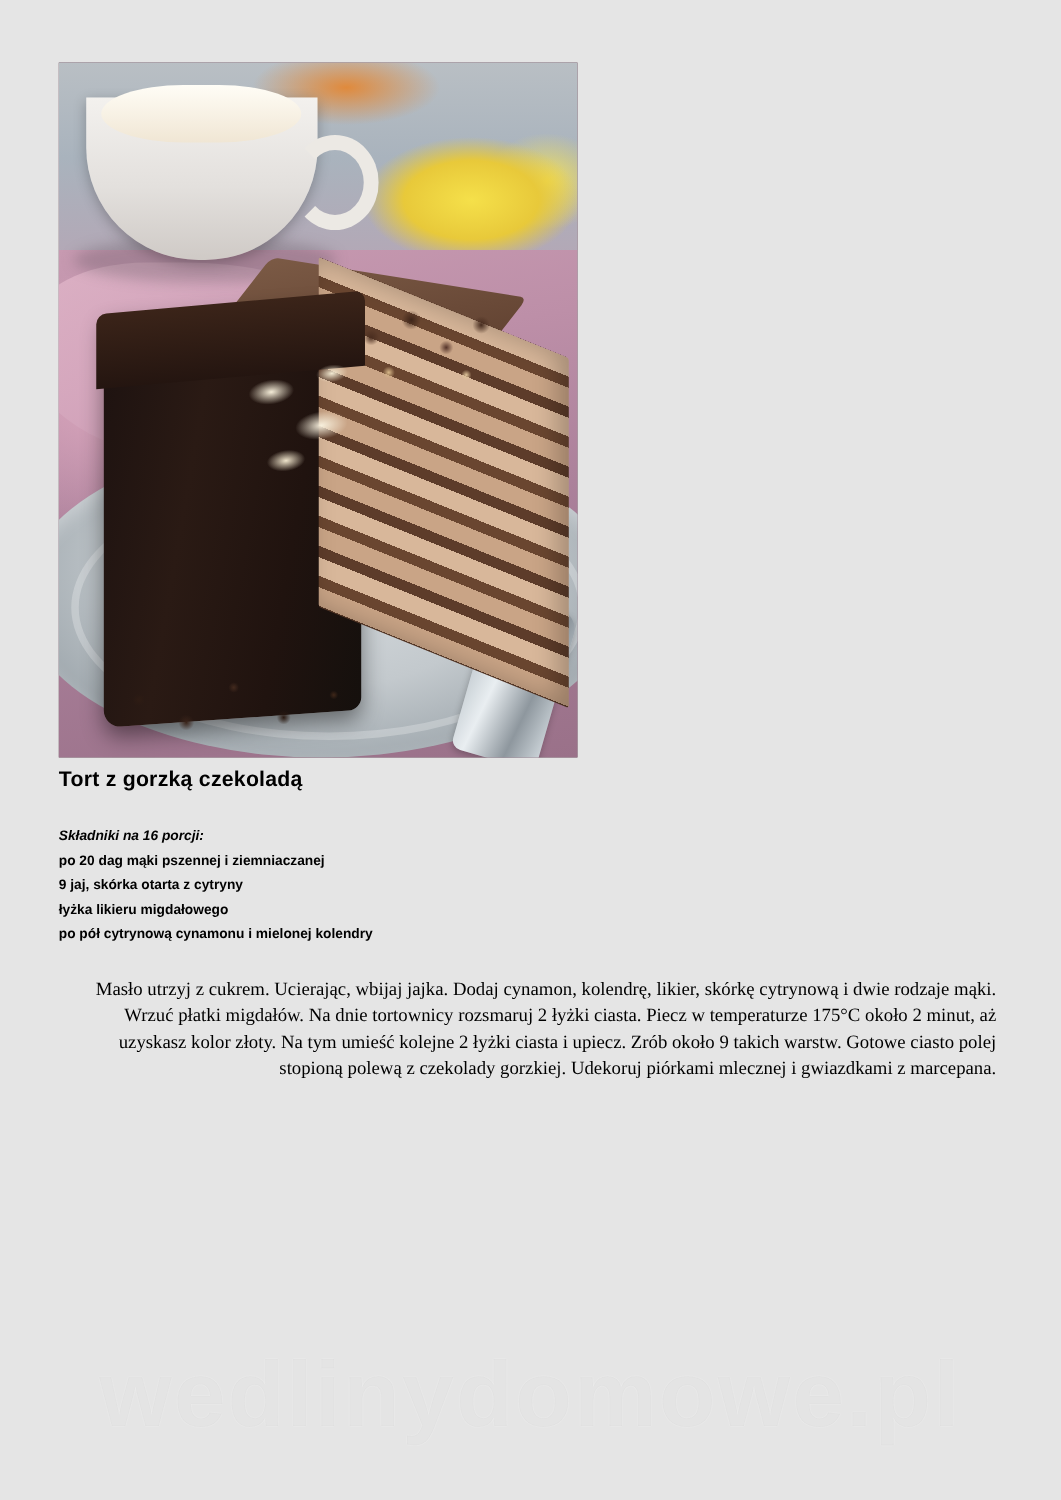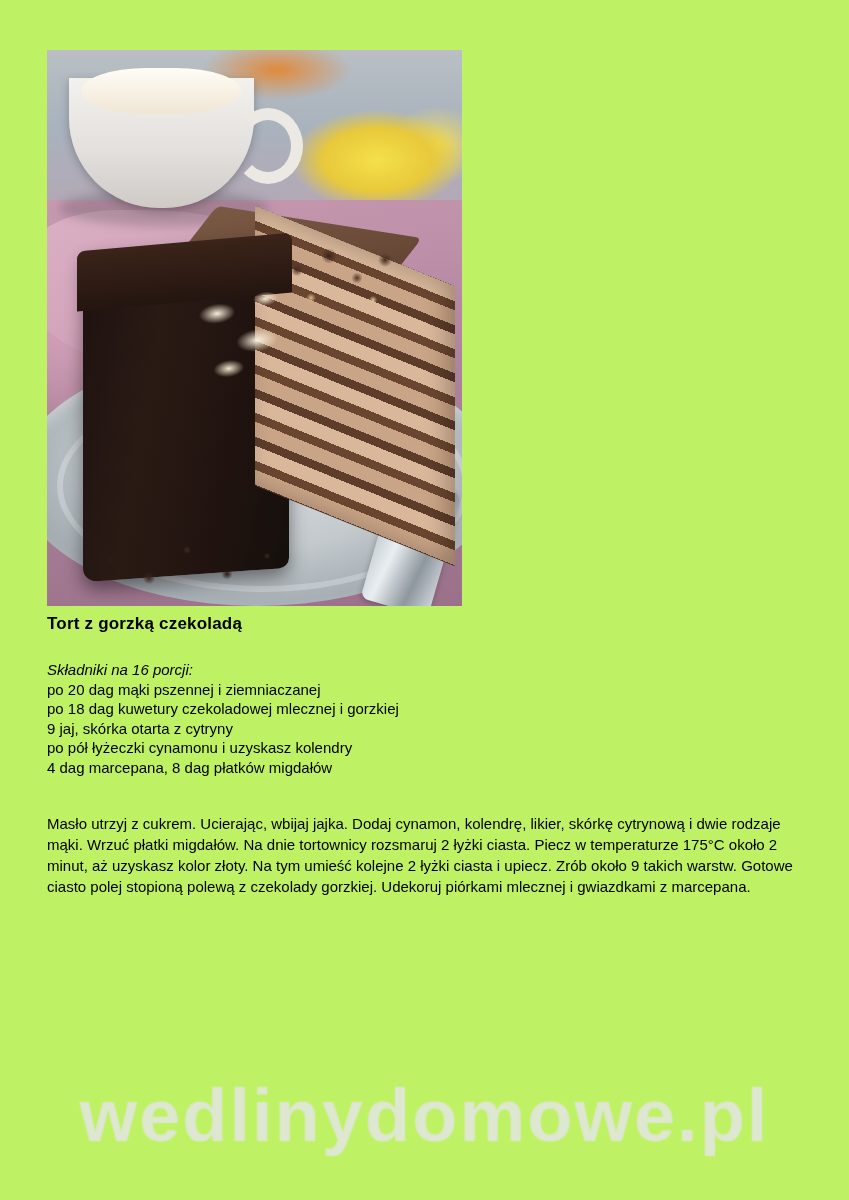--- a/index.html
+++ b/index.html
@@ -12,21 +12,21 @@
     height: 1200px;
     position: relative;
     font-family: "Liberation Sans", sans-serif;
     color: #000000;
     overflow: hidden;
   }
 
   .page {
     position: absolute;
     inset: 0;
-    background: #bef264;
+    background: #e5e5e5;
   }
 
   .content {
     position: absolute;
     left: 47px;
     top: 50px;
     width: 756px;
   }
 
   
@@ -178,32 +178,34 @@
 
   
   .title {
     margin-top: 8px;
     font-size: 17px;
     font-weight: bold;
     letter-spacing: 0.2px;
   }
   .ingredients {
     margin-top: 26px;
-    font-size: 15px;
+    font-size: 11px;
     line-height: 19.5px;
+    font-weight: bold;
   }
   .ingredients .head {
     font-style: italic;
   }
   .method {
-    margin-top: 36px;
+    margin-top: 24px;
     font-size: 15px;
     line-height: 21px;
     width: 750px;
-    text-align: left;
+    text-align: right;
+    font-family: Liberation Serif, serif;
   }
 
   
   .watermark {
     position: absolute;
     left: 0;
     right: 0;
     bottom: 42px;
     text-align: center;
     font-size: 74px;
@@ -241,24 +243,23 @@
       <div class="photo-layer deco-curls"></div>
       <div class="photo-layer deco-leaf"></div>
       <div class="photo-layer crumbs"></div>
     </div>
 
     <div class="title">Tort z gorzką czekoladą</div>
 
     <div class="ingredients">
       <div class="head">Składniki na 16 porcji:</div>
       <div>po 20 dag mąki pszennej i ziemniaczanej</div>
-      <div>po 18 dag kuwetury czekoladowej mlecznej i gorzkiej</div>
       <div>9 jaj, skórka otarta z cytryny</div>
-      <div>po pół łyżeczki cynamonu i uzyskasz kolendry</div>
-      <div>4 dag marcepana, 8 dag płatków migdałów</div>
+      <div>łyżka likieru migdałowego</div>
+      <div>po pół cytrynową cynamonu i mielonej kolendry</div>
     </div>
 
     <div class="method">Masło utrzyj z cukrem. Ucierając, wbijaj jajka. Dodaj cynamon, kolendrę, likier, skórkę cytrynową i dwie rodzaje mąki. Wrzuć płatki migdałów. Na dnie tortownicy rozsmaruj 2 łyżki ciasta. Piecz w temperaturze 175°C około 2 minut, aż uzyskasz kolor złoty. Na tym umieść kolejne 2 łyżki ciasta i upiecz. Zrób około 9 takich warstw. Gotowe ciasto polej stopioną polewą z czekolady gorzkiej. Udekoruj piórkami mlecznej i gwiazdkami z marcepana.</div>
 
   </div>
 
   <div class="watermark">wedlinydomowe.pl</div>
 
 </div>
 

